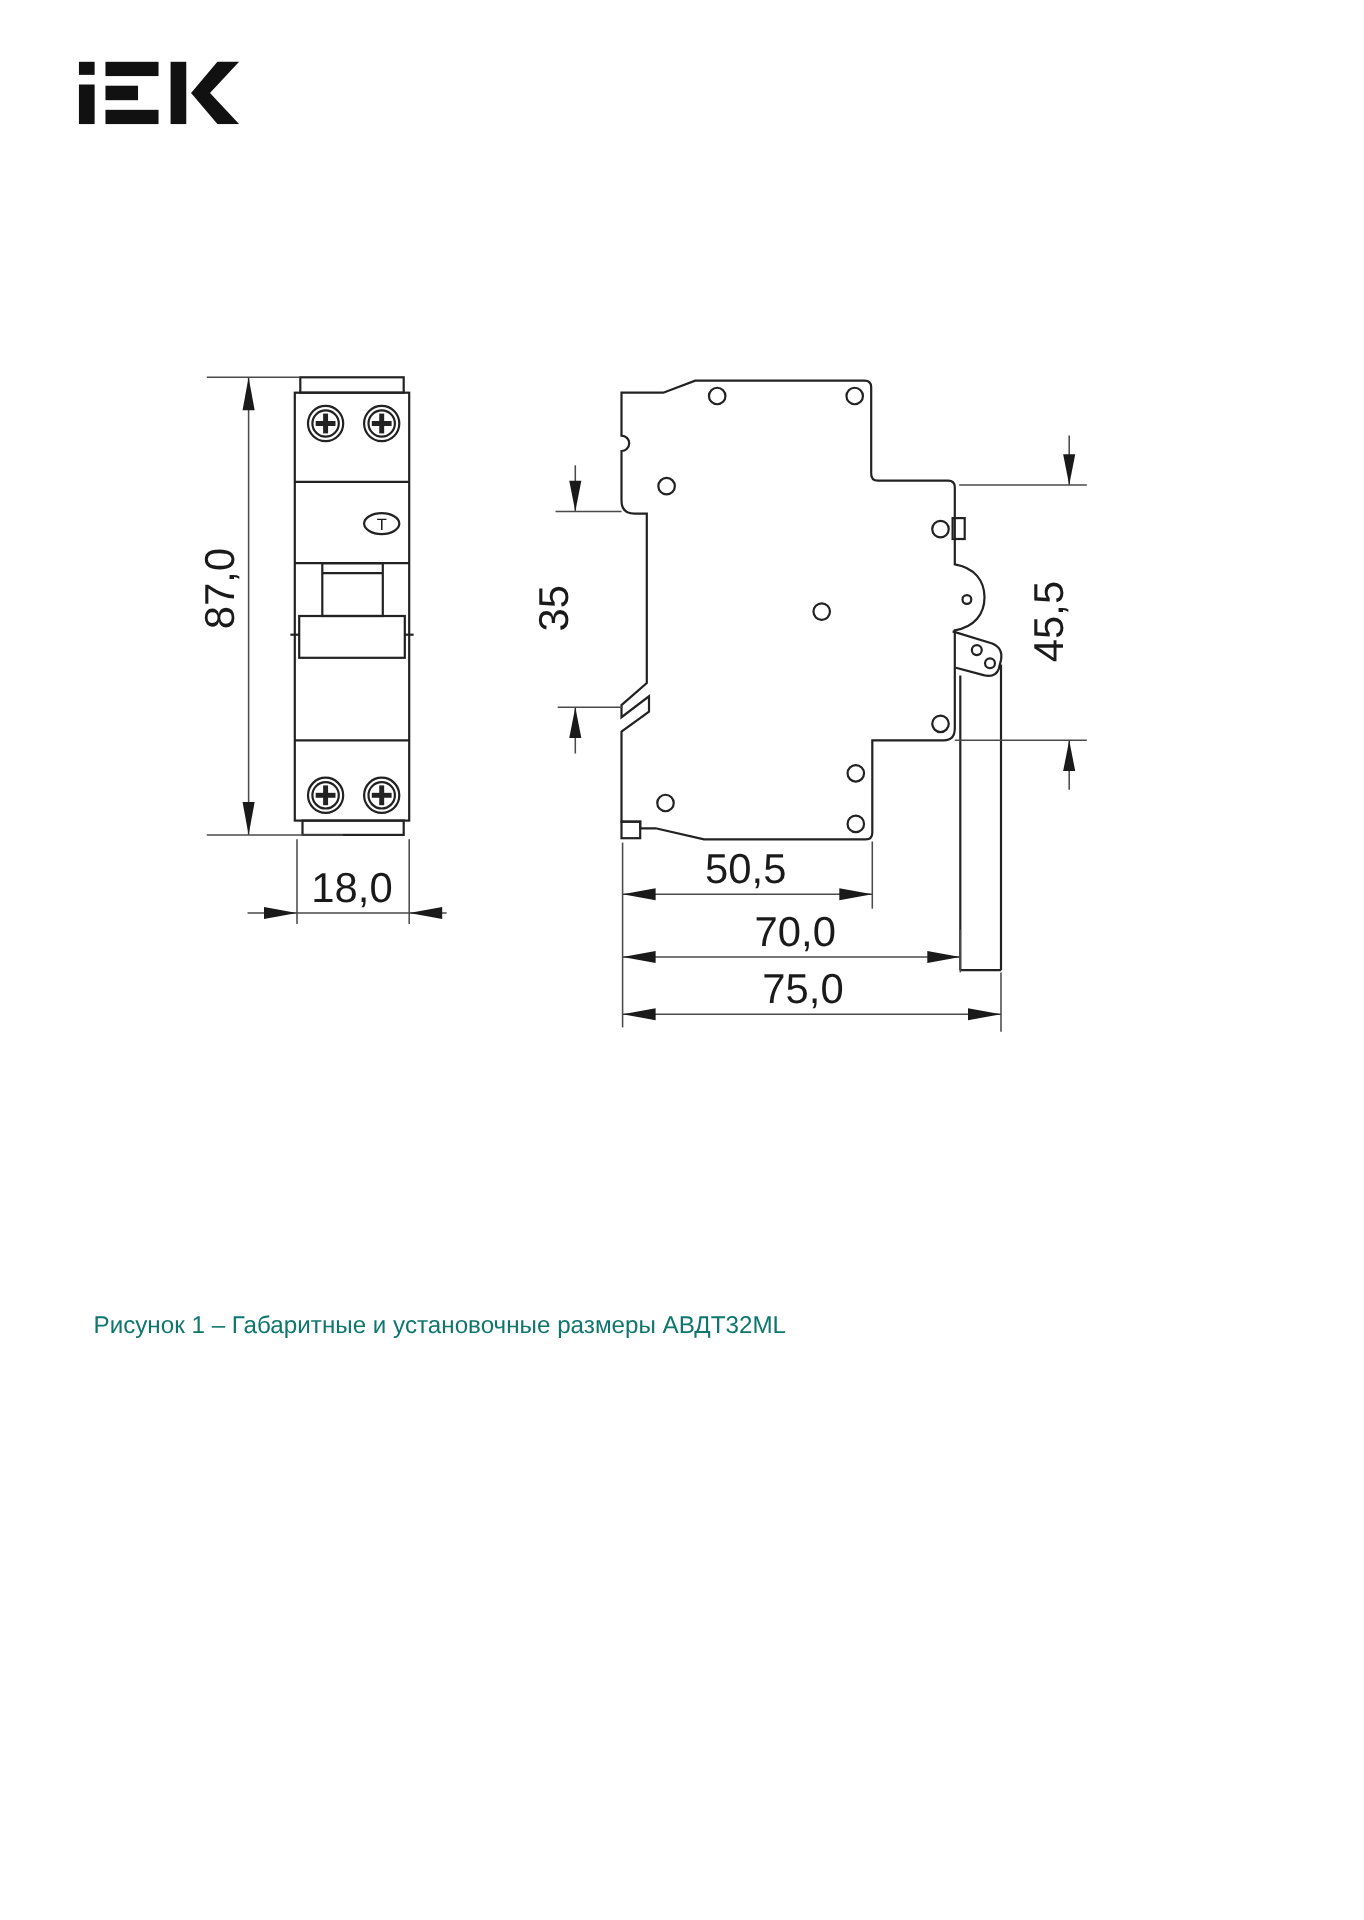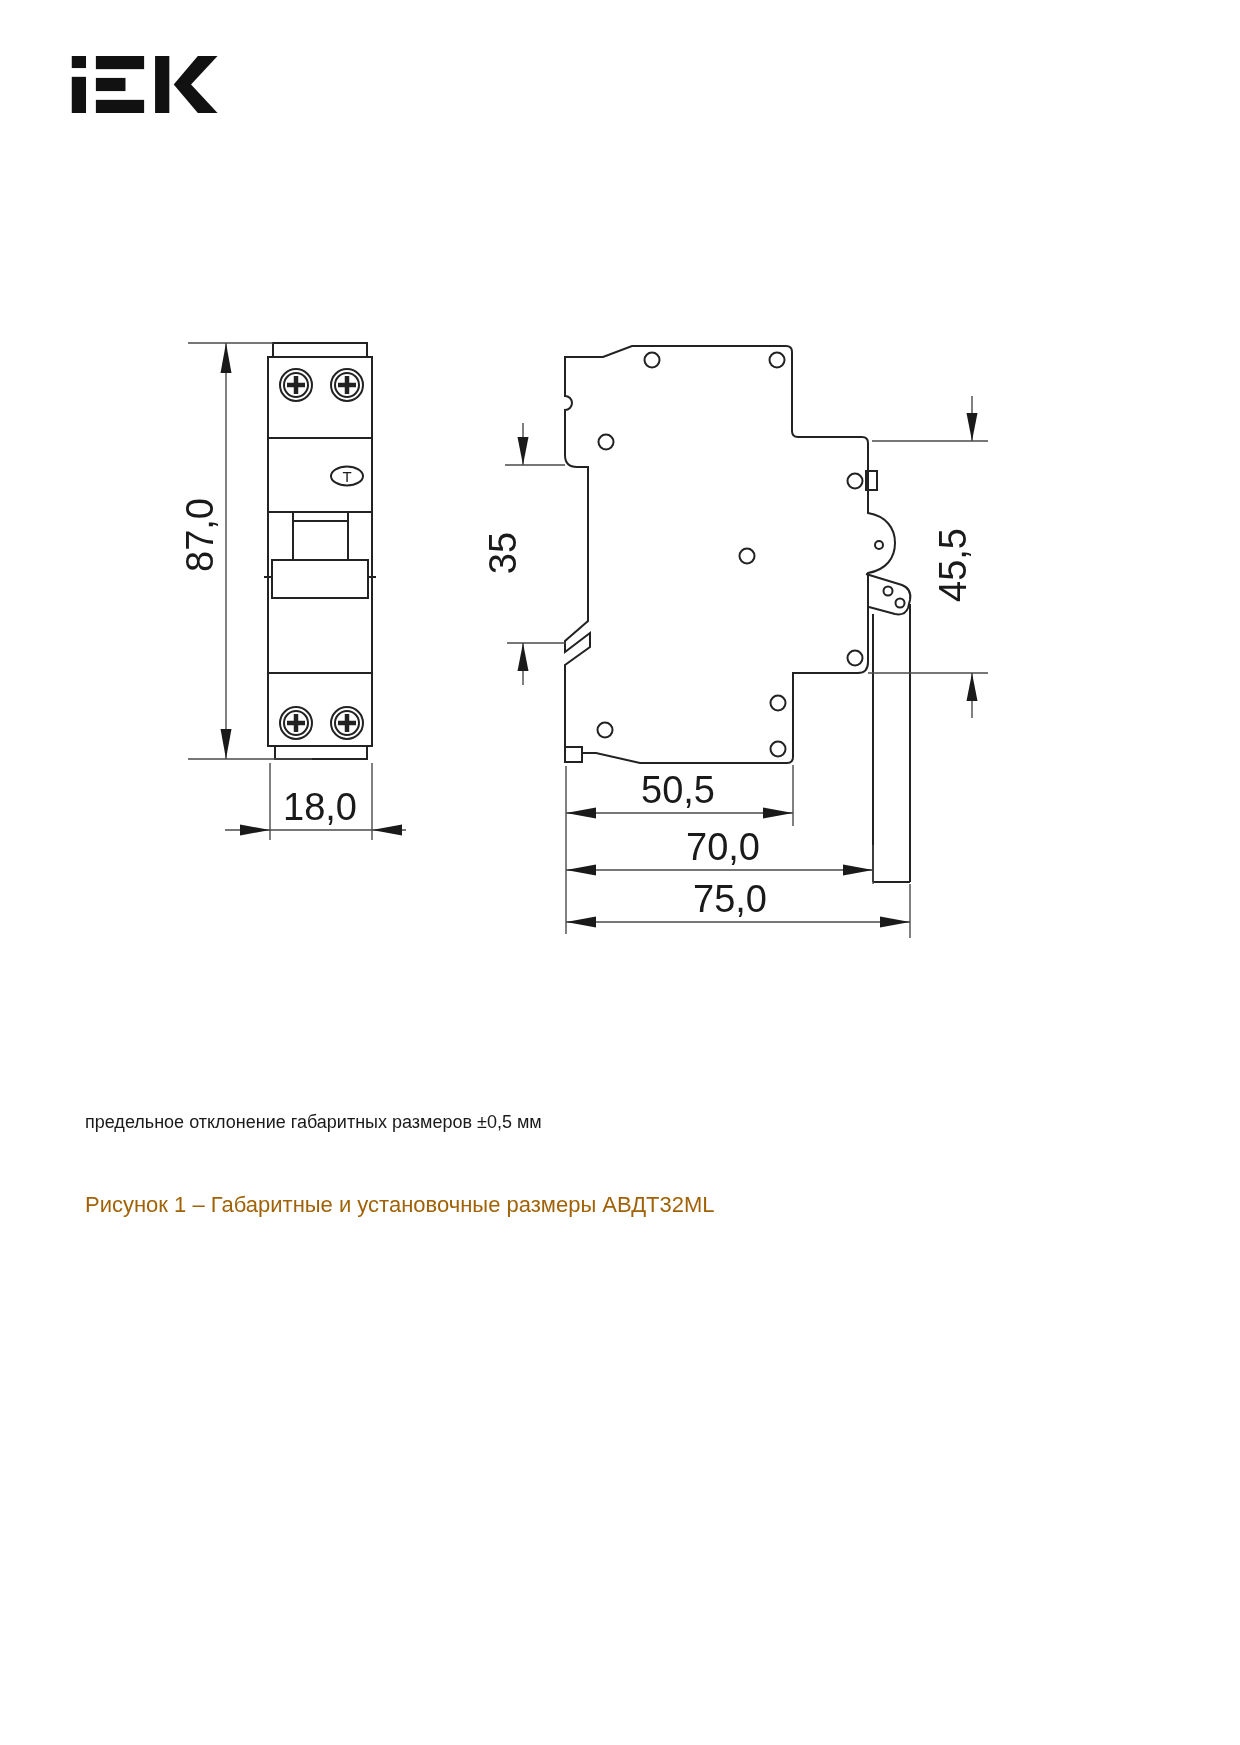--- a/index.html
+++ b/index.html
@@ -11,21 +11,21 @@
     overflow:hidden;
   }
   .logo{position:absolute;left:70px;top:56px;width:157px;height:57px;}
   .drawing{position:absolute;left:0;top:0;width:1240px;height:1745px;}
   .note{
     position:absolute;left:85px;top:1112px;width:700px;
     font-size:18px;color:#1a1a1a;letter-spacing:0px;
   }
   .caption{
     position:absolute;left:85px;top:1192px;width:900px;
-    font-size:22px;color:#a16207;
+    font-size:22px;color:#0f766e;
   }
   svg text{font-family:"Liberation Sans", sans-serif;fill:#1a1a1a;}
   .dimtxt{font-size:38px;}
   .btntxt{font-size:15px;}
 </style>
 </head>
 <body>
 
 <div class="page">
 
@@ -212,17 +212,16 @@
       <g stroke="#4a4a4a" stroke-width="1.4">
         <line x1="910" y1="884" x2="910" y2="938"></line>
         <line x1="566" y1="922" x2="910" y2="922"></line>
       </g>
       <polygon points="566,922 596,916.5 596,927.5" fill="#1a1a1a"></polygon>
       <polygon points="910,922 880,916.5 880,927.5" fill="#1a1a1a"></polygon>
       <text class="dimtxt" x="730" y="912" text-anchor="middle">75,0</text>
     </g>
   </svg>
 
-  <div class="note">предельное отклонение габаритных размеров ±0,5 мм</div>
 
   <div class="caption">Рисунок 1 – Габаритные и установочные размеры АВДТ32ML</div>
 
 </div>
 
 </body></html>

